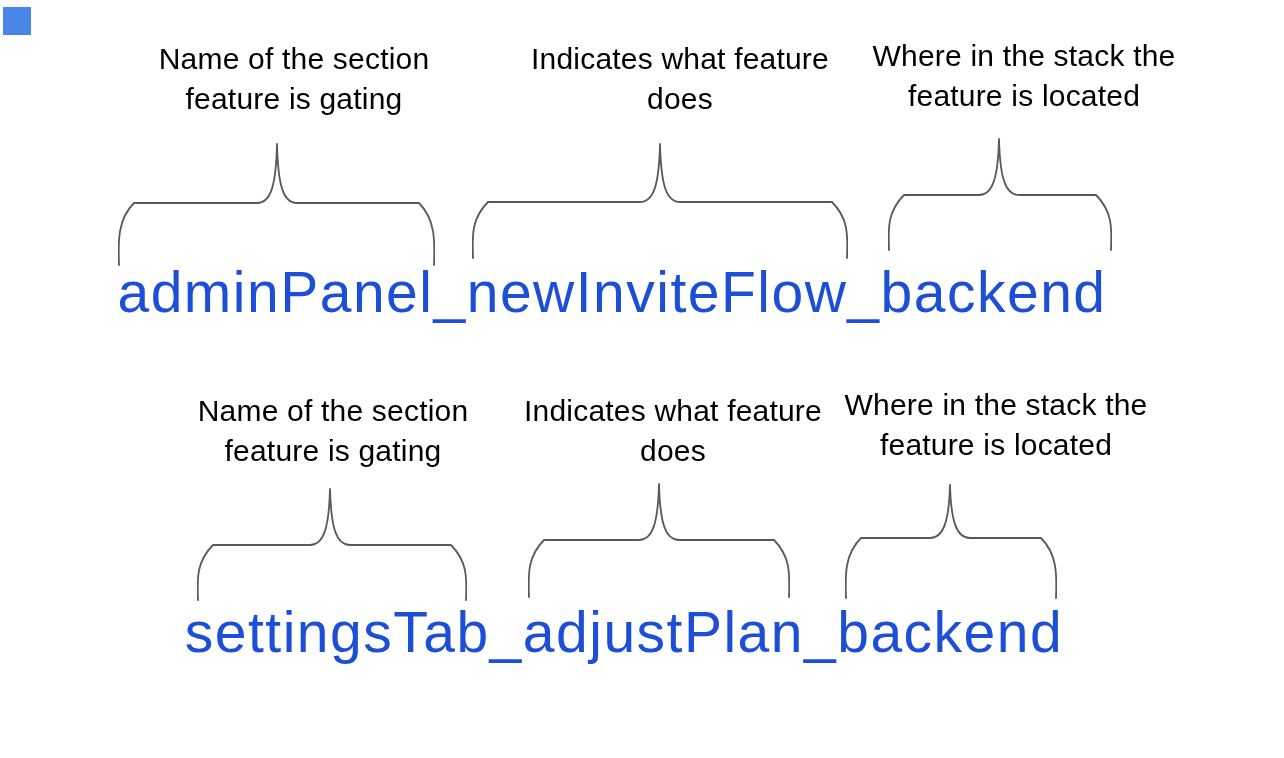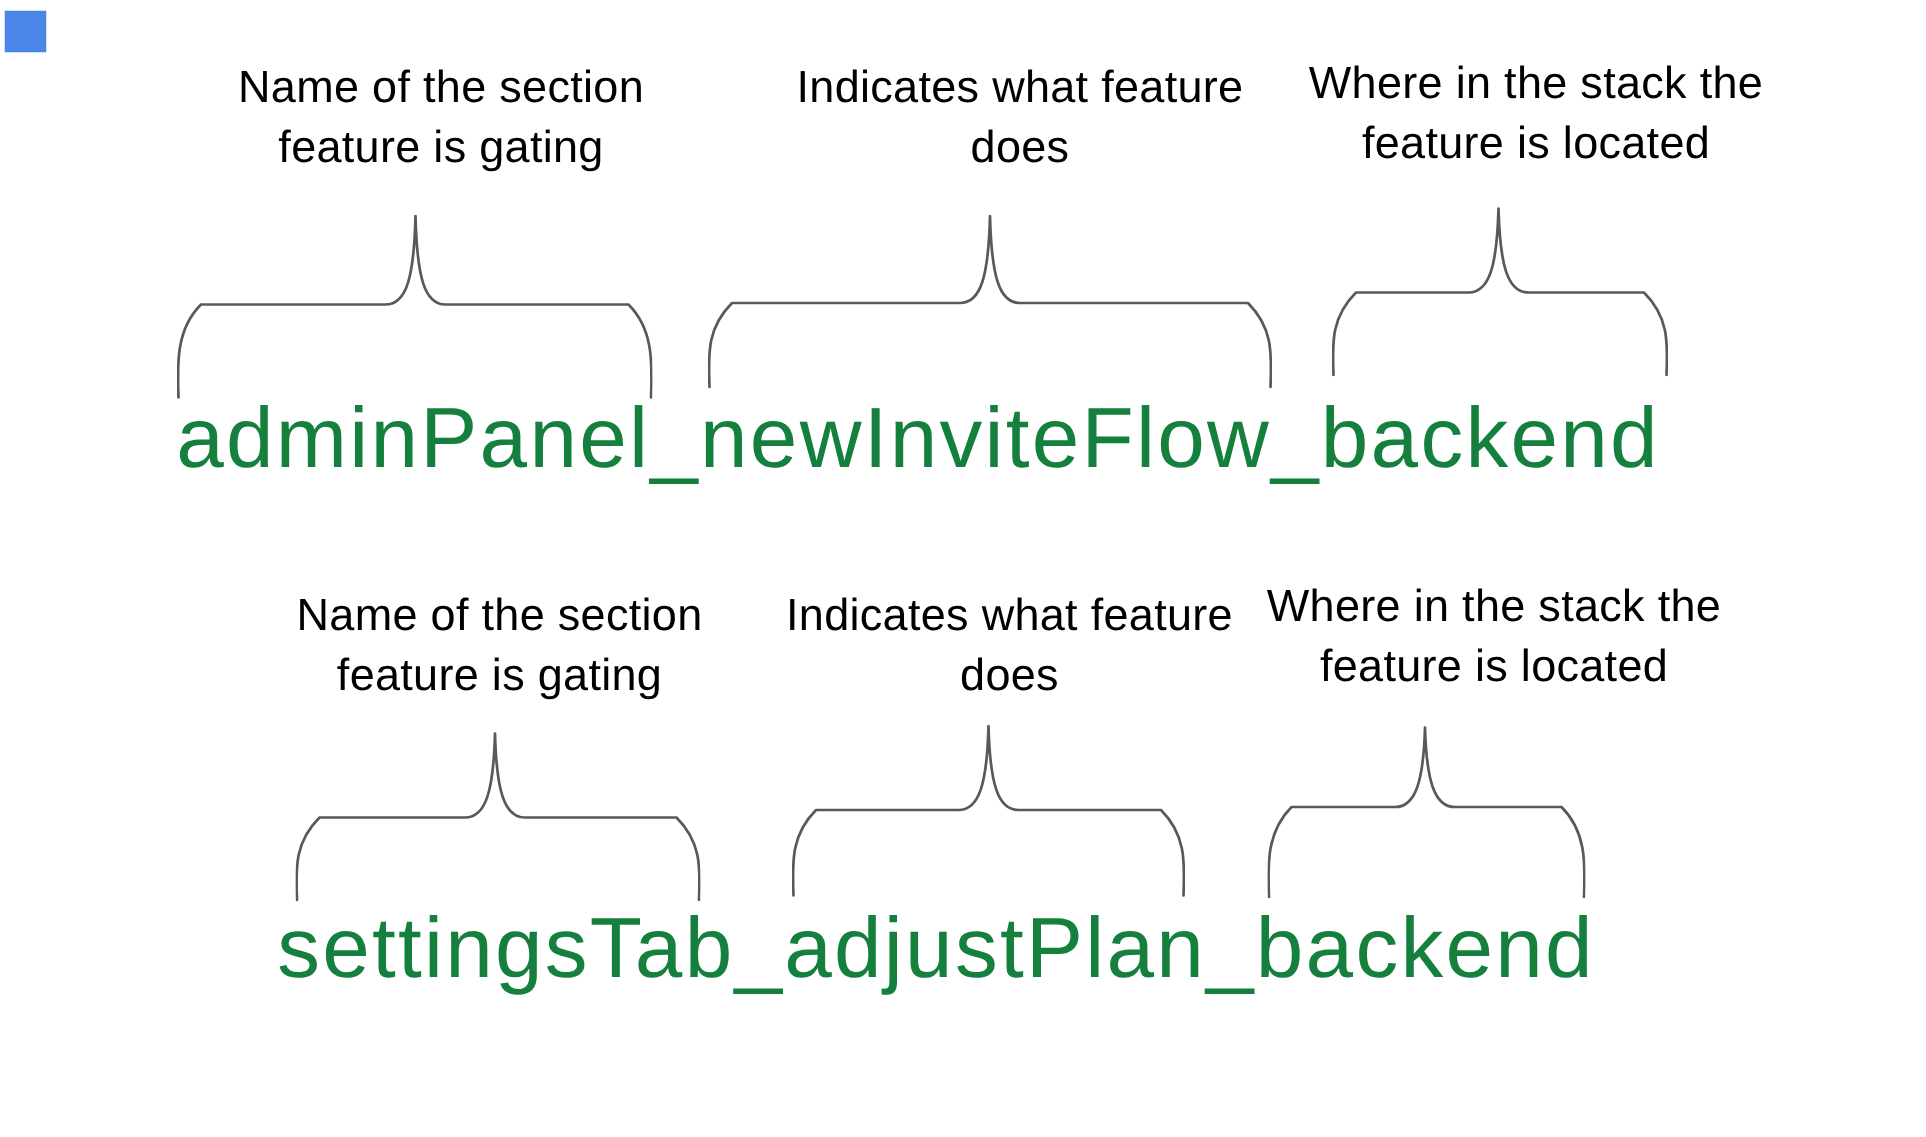--- a/index.html
+++ b/index.html
@@ -23,21 +23,21 @@
     color: #000000;
   }
   .annotation-label span { display: block; margin-left: 32px; }
   .flag-name {
     position: absolute;
     transform: translateX(-50%);
     font-size: 57px;
     line-height: 57px;
     letter-spacing: 1.5px;
     white-space: nowrap;
-    color: #15803d;
+    color: #1d4ed8;
   }
   .brace { position: absolute; }
   .brace path {
     fill: none;
     stroke-width: 1.8;
     stroke-linecap: round;
     stroke-linejoin: round;
   }
   .accent-square { position: absolute; left: 3px; top: 7px; }
 </style>

